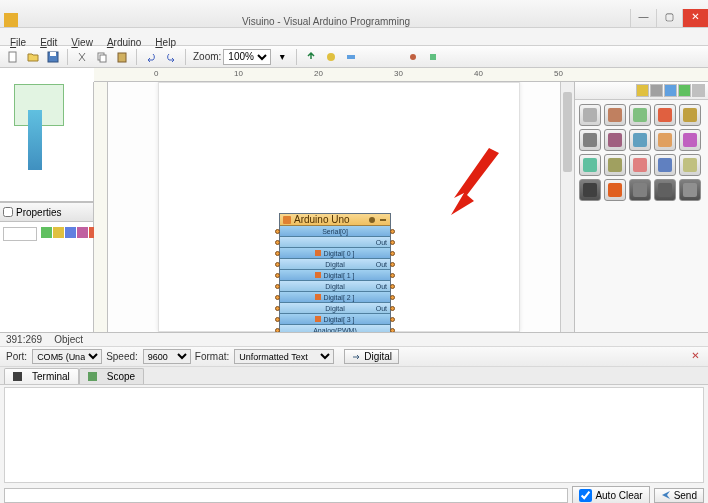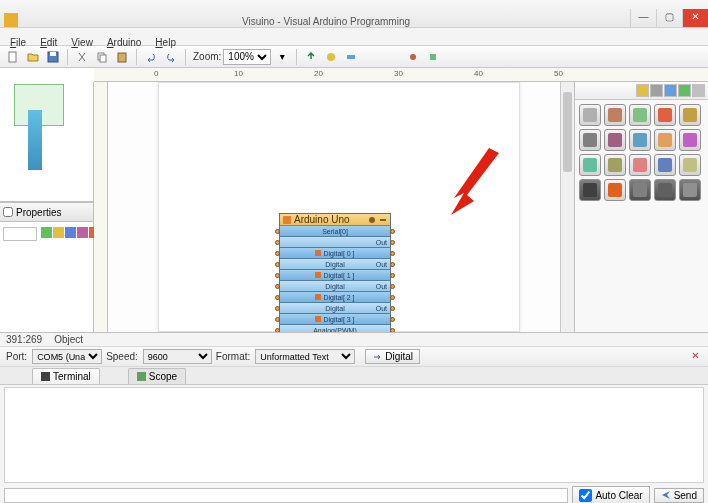--- a/index.html
+++ b/index.html
@@ -79,21 +79,21 @@
 
 
 .bottom { border-top: 1px solid #c0c0c0; background: #f4f4f4; }
 .status { height: 14px; font-size: 9px; color: #404040; padding: 0 6px; display: flex; gap: 12px; align-items: center; border-bottom: 1px solid #d8d8d8; }
 .conn-bar { height: 20px; display: flex; align-items: center; padding: 0 6px; gap: 4px; border-bottom: 1px solid #d8d8d8; background: linear-gradient(#fafafa,#ececec); }
 .conn-bar label { color: #333; margin-right: 1px; }
 .conn-bar select { height: 15px; font-size: 9px; border: 1px solid #b0b0b0; }
 .conn-bar .conn-btn { margin-left: 6px; display: flex; align-items: center; gap: 3px; padding: 1px 6px; border: 1px solid #b0b0b0; background: linear-gradient(#fdfdfd,#e8e8e8); }
 .conn-bar .close-x { margin-left: auto; width: 13px; height: 13px; color: #c04040; text-align: center; }
 .tabs { height: 18px; display: flex; align-items: flex-end; padding: 0 4px; gap: 0; background: #ececec; border-bottom: 1px solid #c8c8c8; }
-.tab { padding: 2px 8px; border: 1px solid #c0c0c0; border-bottom: none; background: linear-gradient(#fdfdfd,#f0f0f0); display: flex; align-items: center; gap: 3px; font-size: 9px; border-radius: 2px 2px 0 0; margin-left: 28px; }
+.tab { padding: 2px 8px; border: 1px solid #c0c0c0; border-bottom: none; background: linear-gradient(#fdfdfd,#f0f0f0); display: flex; align-items: center; gap: 10px; font-size: 9px; border-radius: 2px 2px 0 0; }
 .tab.inactive { background: #e4e4e4; }
 .tab .ti { width: 9px; height: 9px; }
 .opts { height: 18px; display: flex; align-items: center; padding: 0 6px; gap: 10px; background: #fafafa; border-bottom: 1px solid #d8d8d8; }
 .opts label { display: flex; align-items: center; gap: 3px; color: #333; }
 .opts input[type=checkbox] { width: 11px; height: 11px; }
 .opts .clear-btn { margin-left: auto; padding: 1px 8px; border: 1px solid #b8b060; background: linear-gradient(#fdfbe8,#f4ecc0); display: flex; align-items: center; gap: 3px; }
 .term { height: 96px; background: #fff; border: 1px solid #d0d0d0; margin: 2px 4px; }
 .send-bar { height: 20px; display: flex; align-items: center; padding: 0 4px; gap: 4px; }
 .send-bar input { flex: 1; height: 15px; border: 1px solid #c0c0c0; background: #fff; }
 .send-bar .sbtn { padding: 1px 6px; border: 1px solid #b0b0b0; background: linear-gradient(#fdfdfd,#e8e8e8); display: flex; align-items: center; gap: 3px; }
@@ -394,21 +394,21 @@
 
 <div class="bottom">
   <div class="status">
     <span>391:269</span>
     <span>Object</span>
   </div>
   <div class="conn-bar">
     <label>Port:</label>
     <select style="width:70px"><option>COM5 (Unav</option></select>
     <label>Speed:</label>
-    <select style="width:69px"><option>9600</option></select>
+    <select style="width:48px"><option>9600</option></select>
     <label>Format:</label>
     <select style="width:100px"><option>Unformatted Text</option></select>
     <div class="conn-btn">
       <svg width="10" height="10">
           <path d="M2 5h6M6 3l2 2-2 2" stroke="#406080" fill="none"></path>
         </svg>
       <span>Digital</span>
     </div>
     <div class="close-x">✕</div>
   </div>

